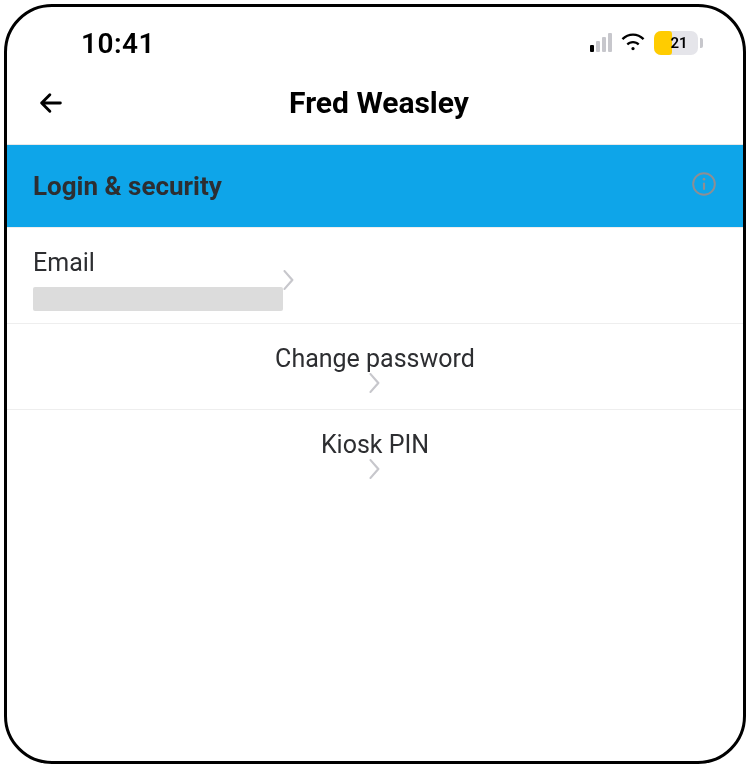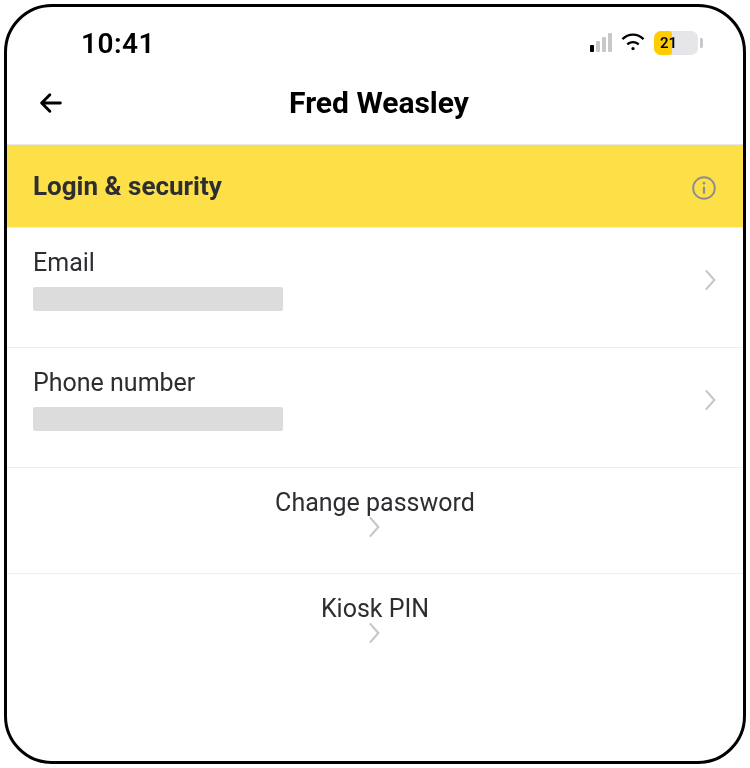--- a/index.html
+++ b/index.html
@@ -71,20 +71,21 @@
       gap: 2px;
     }
     .battery-body {
       width: 44px;
       height: 24px;
       background: #e5e5ea;
       border-radius: 7px;
       position: relative;
       display: flex;
       align-items: center;
+      justify-content: center;
     }
     .battery-fill {
       position: absolute;
       left: 0;
       top: 0;
       bottom: 0;
       width: 40%;
       background: #ffcc00;
       border-radius: 7px 3px 3px 7px;
     }
@@ -121,43 +122,43 @@
     }
     .nav-title {
       flex: 1;
       text-align: center;
       font-size: 30px;
       font-weight: 700;
       color: #000;
     }
     .section-header {
       display: flex;
-      align-items: flex-end;
+      align-items: flex-start;
       justify-content: space-between;
       padding: 26px 26px 26px 26px;
-      background: #fde047;
+      background: #0ea5e9;
       border-bottom: 1px solid #eeeeee;
     }
     .section-title {
       font-size: 26px;
       font-weight: 700;
       color: #2d2e31;
     }
     .info-icon {
       width: 26px;
       height: 26px;
       display: flex;
       align-items: center;
       justify-content: center;
     }
     .list-item {
       display: flex;
       align-items: center;
-      justify-content: space-between;
-      padding: 20px 26px 36px 26px;
+      justify-content: flex-start;
+      padding: 20px 26px 12px 26px;
       border-bottom: 1px solid #eeeeee;
       cursor: pointer;
       min-height: 94px;
     }
     .list-item.single {
       min-height: 86px;
       flex-direction: column;
     }
     .item-content {
       display: flex;
@@ -236,47 +237,36 @@
       <div class="item-label">Email</div>
       <div class="redacted"></div>
     </div>
     <div class="chevron-icon">
       <svg width="12" height="20" viewBox="0 0 10 18" fill="none">
         <path d="M1 1l7 8-7 8" stroke="#c7c7cc" stroke-width="2" stroke-linecap="round" stroke-linejoin="round"></path>
       </svg>
     </div>
   </div>
 
-  <div class="list-item">
+
+  <div class="list-item single">
     <div class="item-content">
-      <div class="item-label">Phone number</div>
-      <div class="redacted"></div>
+      <div class="item-label">Change password</div>
     </div>
     <div class="chevron-icon">
       <svg width="12" height="20" viewBox="0 0 10 18" fill="none">
         <path d="M1 1l7 8-7 8" stroke="#c7c7cc" stroke-width="2" stroke-linecap="round" stroke-linejoin="round"></path>
       </svg>
     </div>
   </div>
 
-  <div class="list-item single">
+  <div class="list-item single" style="border-bottom:none;">
     <div class="item-content">
-      <div class="item-label">Change password</div>
+      <div class="item-label">Kiosk PIN</div>
     </div>
     <div class="chevron-icon">
       <svg width="12" height="20" viewBox="0 0 10 18" fill="none">
         <path d="M1 1l7 8-7 8" stroke="#c7c7cc" stroke-width="2" stroke-linecap="round" stroke-linejoin="round"></path>
       </svg>
     </div>
   </div>
 
-  <div class="list-item single" style="border-bottom:none;">
-    <div class="item-content">
-      <div class="item-label">Kiosk PIN</div>
-    </div>
-    <div class="chevron-icon">
-      <svg width="12" height="20" viewBox="0 0 10 18" fill="none">
-        <path d="M1 1l7 8-7 8" stroke="#c7c7cc" stroke-width="2" stroke-linecap="round" stroke-linejoin="round"></path>
-      </svg>
-    </div>
-  </div>
-
 </div>
 
 </body></html>

